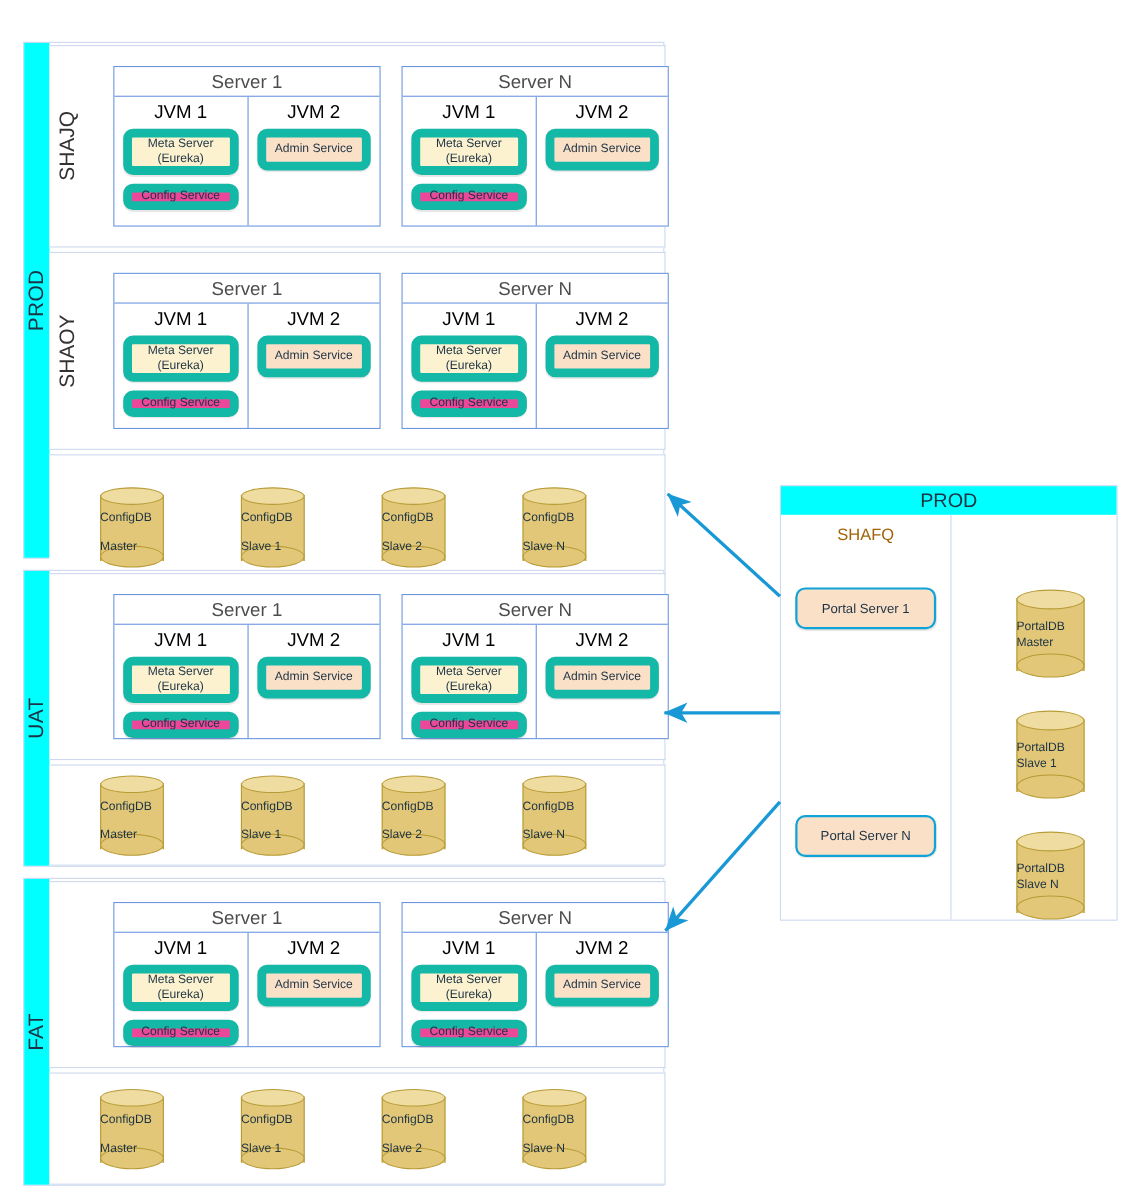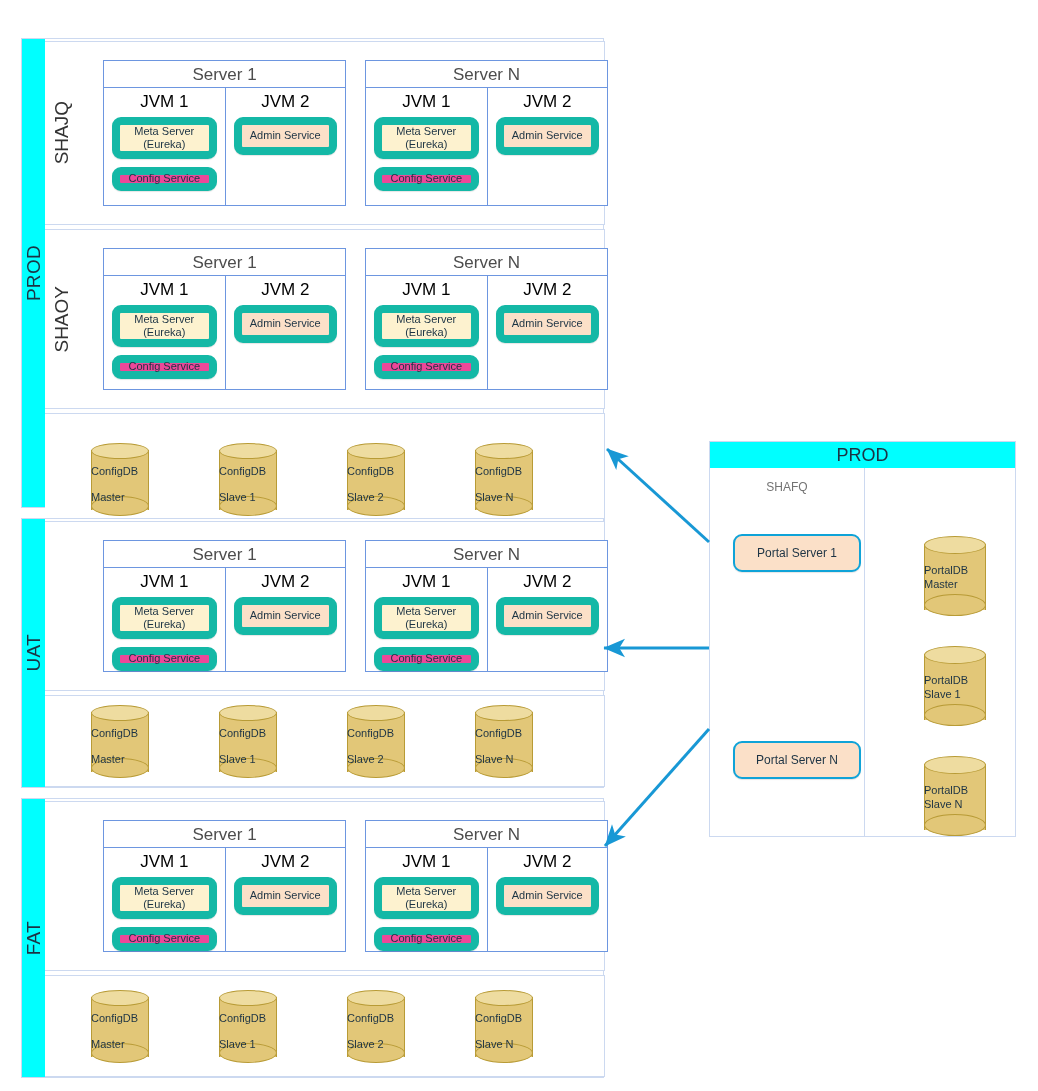--- a/index.html
+++ b/index.html
@@ -203,28 +203,28 @@
     height: calc(100% - 26px);
   }
   .panel-col {
     position: relative;
     box-sizing: border-box;
   }
   .panel-col.left  { flex: 0 0 155px; border-right: 1px solid #ccd9f0; }
   .panel-col.right { flex: 1 1 auto; }
   .panel-col-title {
     text-align: center;
-    font-size: 12px;
-    color: #737373;
+    font-size: 15px;
+    color: #a16207;
     line-height: 30px;
     margin-top: 4px;
   }
   .portal-svc {
     position: absolute;
-    left: 23px;
+    left: 13px;
     width: 128px;
     height: 38px;
     box-sizing: border-box;
     border: 2px solid #0fa3d8;
     border-radius: 9px;
     background: #fbe0c8;
     display: flex;
     align-items: center;
     justify-content: center;
     font-size: 12px;

